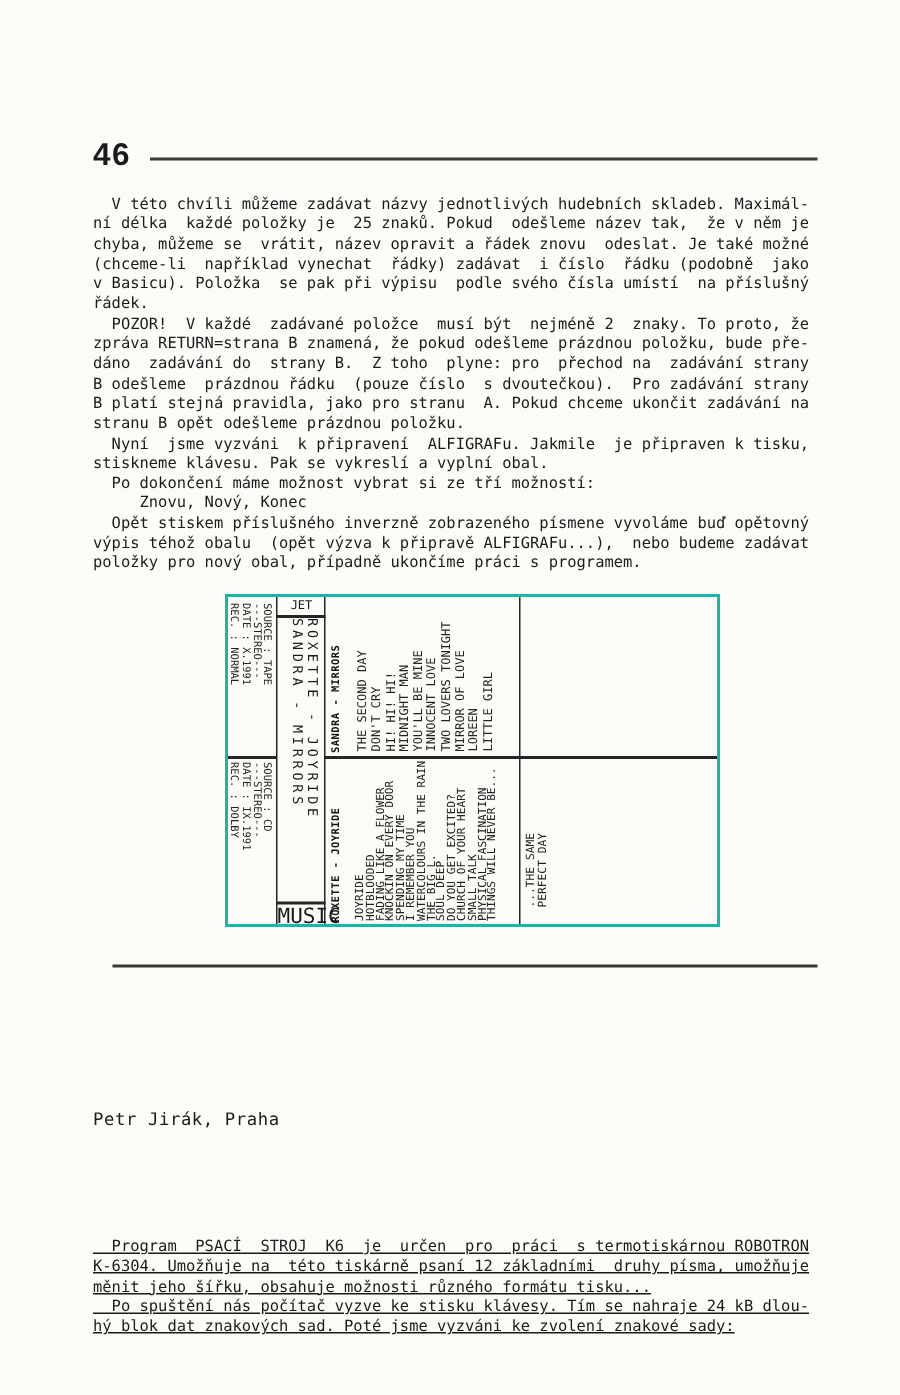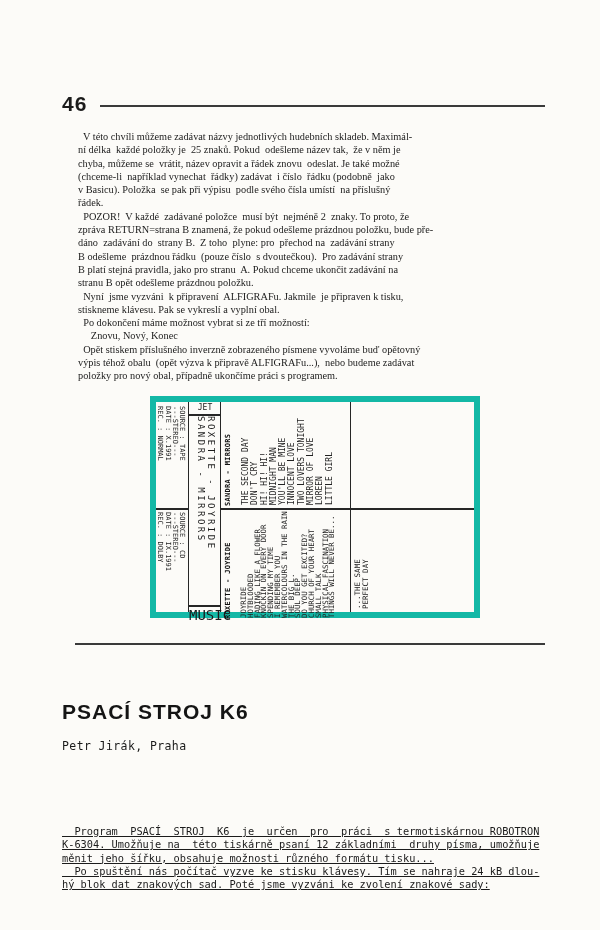--- a/index.html
+++ b/index.html
@@ -9,25 +9,25 @@
 
   .abs{position:absolute;}
   .mono-block{white-space:pre;font-family:"DejaVu Sans Mono",monospace;
               font-size:10.3px;line-height:13.3px;letter-spacing:0;}
   .rule{background:#3a3a3a;}
 
   #page-number{left:62px;top:92px;font-family:"Liberation Sans",sans-serif;
                font-weight:bold;font-size:21px;letter-spacing:1px;}
   #top-rule{left:100px;top:105px;width:445px;height:2px;}
 
-  #article1-body{left:78px;top:130px;font-family:Liberation Serif, serif;}
+  #article1-body{left:62px;top:130px;}
 
   
   #jcard{left:150px;top:396px;width:330px;height:222px;
-         border:6px solid #14b8a6;box-sizing:border-box;background:#fcfbf8;}
+         border:2px solid #14b8a6;box-sizing:border-box;background:#fcfbf8;}
   #jcard .vline{position:absolute;top:0;bottom:0;width:1.5px;background:#262626;}
   #jcard .hline{position:absolute;height:1.5px;background:#262626;}
 
   .rot-cw{position:absolute;transform-origin:0 0;transform:rotate(90deg);
           white-space:pre;font-family:"DejaVu Sans Mono",monospace;}
   .rot-ccw{position:absolute;transform-origin:0 0;transform:rotate(-90deg);
            white-space:pre;font-family:"DejaVu Sans Mono",monospace;}
 
   .source-info{font-size:7px;line-height:7.2px;color:#222;}
   #spine-text{font-size:9px;line-height:10px;letter-spacing:2.5px;color:#1a1a1a;}
@@ -128,21 +128,20 @@
 SMALL TALK
 PHYSICAL FASCINATION
 THINGS WILL NEVER BE...</div>
 
     <div class="rot-ccw" id="overflow-tracks" style="left:198px;top:207px;">...THE SAME
 PERFECT DAY</div>
   </div>
 
   <div class="abs rule" id="section-rule"></div>
 
-  <div class="abs" id="article2-title">PSACÍ STROJ K6</div>
   <div class="abs" id="article2-author">Petr Jirák, Praha</div>
   <div class="abs mono-block" id="article2-body">  Program  PSACÍ  STROJ  K6  je  určen  pro  práci  s termotiskárnou ROBOTRON
 K-6304. Umožňuje na  této tiskárně psaní 12 základními  druhy písma, umožňuje
 měnit jeho šířku, obsahuje možnosti různého formátu tisku...
   Po spuštění nás počítač vyzve ke stisku klávesy. Tím se nahraje 24 kB dlou-
 hý blok dat znakových sad. Poté jsme vyzváni ke zvolení znakové sady:</div>
 
 </div>
 
 </body></html>

